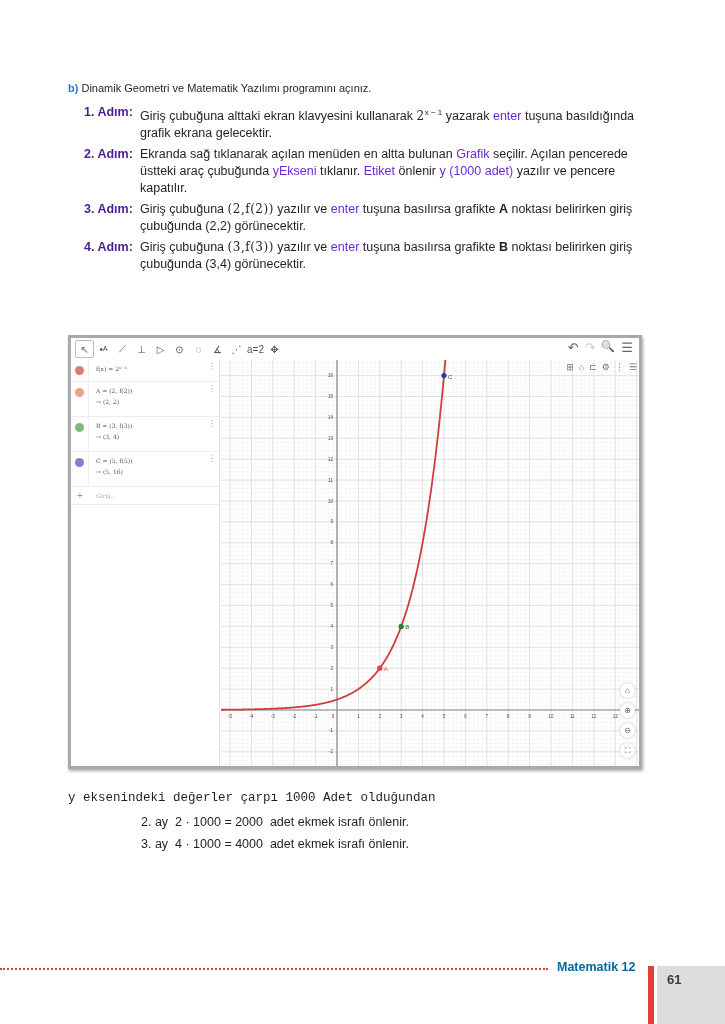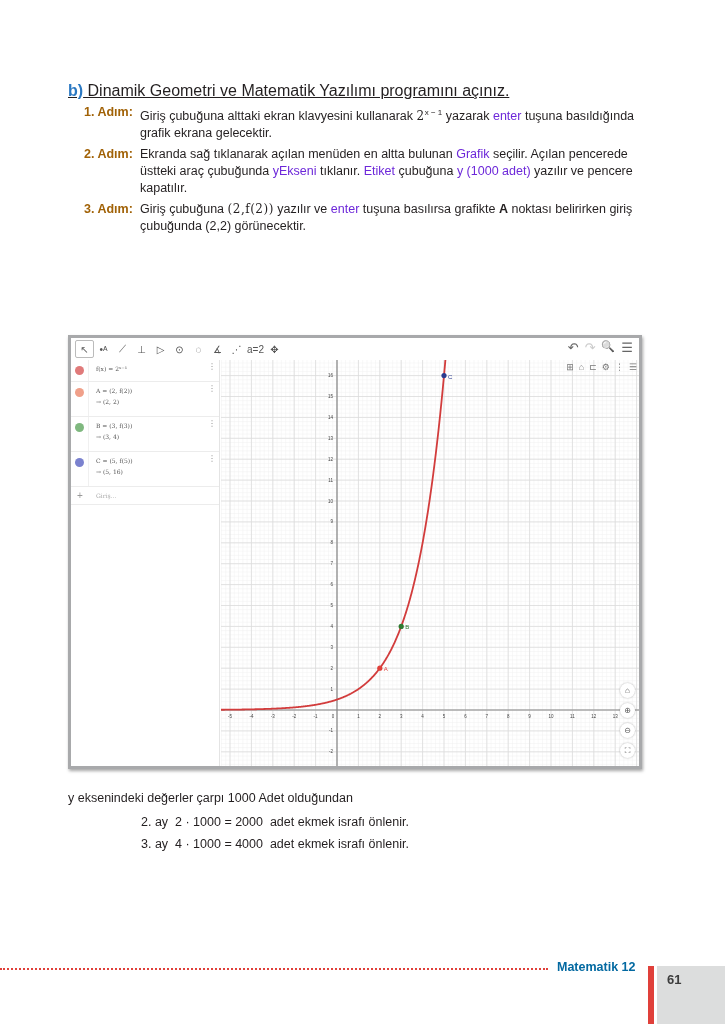--- a/index.html
+++ b/index.html
@@ -1,23 +1,23 @@
 <!DOCTYPE html>
 <html><head>
 <meta charset="utf-8">
 <style>
   * { box-sizing: border-box; margin: 0; padding: 0; }
   html, body { width: 725px; height: 1024px; background: #ffffff; overflow: hidden; }
   body { position: relative; font-family: "Liberation Sans", sans-serif; color: #231f20; }
   .accent { color: #6d28d9; }
   .b-label { color: #2a78c2; font-weight: bold; }
-  .intro { position: absolute; left: 68px; top: 82px; font-size: 16px; text-decoration: underline; }
+  .intro { position: absolute; left: 68px; top: 82px; font-size: 11px; }
   .steps { position: absolute; left: 84px; top: 104px; width: 556px; }
   .step { display: flex; font-size: 12.5px; line-height: 17px; margin-bottom: 4px; }
-  .step-label { font-weight: bold; width: 56px; flex-shrink: 0; color: #a16207; }
+  .step-label { font-weight: bold; width: 56px; flex-shrink: 0; color: #4c1d95; }
   .step-text { flex: 1; }
   .mono { font-family: "DejaVu Serif", serif; font-size: 12px; letter-spacing: 0.5px; }
   sup { font-size: 8px; }
 
   .window { position: absolute; left: 68px; top: 335px; width: 574px; height: 434px;
             border: 3px solid #a8a9ab; background: #fff; box-shadow: 1px 2px 3px rgba(0,0,0,0.35); }
   .toolbar { position: absolute; left: 0; top: 0; width: 100%; height: 22px; background: #fff; display: flex; align-items: center; padding-left: 4px; }
   .tool { width: 19px; height: 18px; display: flex; align-items: center; justify-content: center; font-size: 10px; color: #555; }
   .tool.sel { border: 1px solid #bbb; border-radius: 2px; }
   .tb-right { position: absolute; right: 6px; top: 2px; display: flex; gap: 6px; font-size: 13px; color: #666; }
@@ -30,21 +30,21 @@
   .input-row { height: 18px; align-items: center; }
   .input-row .plus { width: 18px; text-align: center; font-size: 10px; color: #999; }
   .input-row .ph { font-size: 6px; color: #aaa; padding-left: 7px; font-family: "DejaVu Serif", serif; }
 
   .graph { position: absolute; left: 150px; top: 22px; width: 418px; height: 406px; overflow: hidden; }
   .graph svg { position: absolute; left: 0; top: 0; }
   .style-bar { position: absolute; right: 2px; top: 2px; display: flex; gap: 5px; font-size: 9px; color: #777; }
   .nav-btns { position: absolute; right: 4px; bottom: 8px; display: flex; flex-direction: column; gap: 5px; }
   .nav-btn { width: 15px; height: 15px; border-radius: 50%; background: #fff; box-shadow: 0 0 2px rgba(0,0,0,0.3); font-size: 8px; display: flex; align-items: center; justify-content: center; color: #555; }
 
-  .result-intro { position: absolute; left: 68px; top: 791px; font-size: 12.5px; }
+  .result-intro { position: absolute; left: 68px; top: 791px; font-size: 12.5px; font-family: Liberation Mono, monospace; }
   .results { position: absolute; left: 141px; top: 811px; font-size: 12.5px; line-height: 22px; }
   .footer-dots { position: absolute; left: 0; top: 968px; width: 548px; border-bottom: 2px dotted #e0403a; }
   .footer-title { position: absolute; left: 557px; top: 960px; font-size: 12.5px; font-weight: bold; color: #0369a1; }
   .red-bar { position: absolute; left: 648px; top: 966px; width: 6px; height: 58px; background: #e0403a; }
   .page-box { position: absolute; left: 657px; top: 966px; width: 68px; height: 58px; background: #dcdddd; }
   .page-num { position: absolute; left: 10px; top: 6px; font-size: 13px; font-weight: bold; color: #3c3c3c; }
 </style>
 </head>
 <body>
 
@@ -52,25 +52,29 @@
   <span class="b-label">b)</span><span> Dinamik Geometri ve Matematik Yazılımı programını açınız.</span>
 </div>
 
 <div class="steps">
   <div class="step">
     <span class="step-label">1. Adım:</span>
     <span class="step-text"><span>Giriş çubuğuna alttaki ekran klavyesini kullanarak </span><span class="mono">2</span><sup>x − 1</sup><span> yazarak </span><span class="accent">enter</span><span> tuşuna basıldığında grafik ekrana gelecektir.</span></span>
   </div>
   <div class="step">
     <span class="step-label">2. Adım:</span>
-    <span class="step-text"><span>Ekranda sağ tıklanarak açılan menüden en altta bulunan </span><span class="accent">Grafik</span><span> seçilir. Açılan pencerede üstteki araç çubuğunda </span><span class="accent">yEkseni</span><span> tıklanır. </span><span class="accent">Etiket</span><span> çubuğuna </span><span class="accent">y (1000 adet)</span><span> yazılır ve pencere kapatılır.</span></span>
+    <span class="step-text"><span>Ekranda sağ tıklanarak açılan menüden en altta bulunan </span><span class="accent">Grafik</span><span> seçilir. Açılan pencerede üstteki araç çubuğunda </span><span class="accent">yEkseni</span><span> tıklanır. </span><span class="accent">Etiket</span><span> önlenir </span><span class="accent">y (1000 adet)</span><span> yazılır ve pencere kapatılır.</span></span>
   </div>
   <div class="step">
     <span class="step-label">3. Adım:</span>
     <span class="step-text"><span>Giriş çubuğuna </span><span class="mono">(2,f(2))</span><span> yazılır ve </span><span class="accent">enter</span><span> tuşuna basılırsa grafikte </span><b>A</b><span> noktası belirirken giriş çubuğunda (2,2) görünecektir.</span></span>
+  </div>
+  <div class="step">
+    <span class="step-label">4. Adım:</span>
+    <span class="step-text"><span>Giriş çubuğuna </span><span class="mono">(3,f(3))</span><span> yazılır ve </span><span class="accent">enter</span><span> tuşuna basılırsa grafikte </span><b>B</b><span> noktası belirirken giriş çubuğunda (3,4) görünecektir.</span></span>
   </div>
 </div>
 
 <div class="window">
   <div class="toolbar" id="toolbar">
     <div class="tool sel">↖</div>
       <div class="tool">•ᴬ</div>
       <div class="tool">⟋</div>
       <div class="tool">⊥</div>
       <div class="tool">▷</div>

